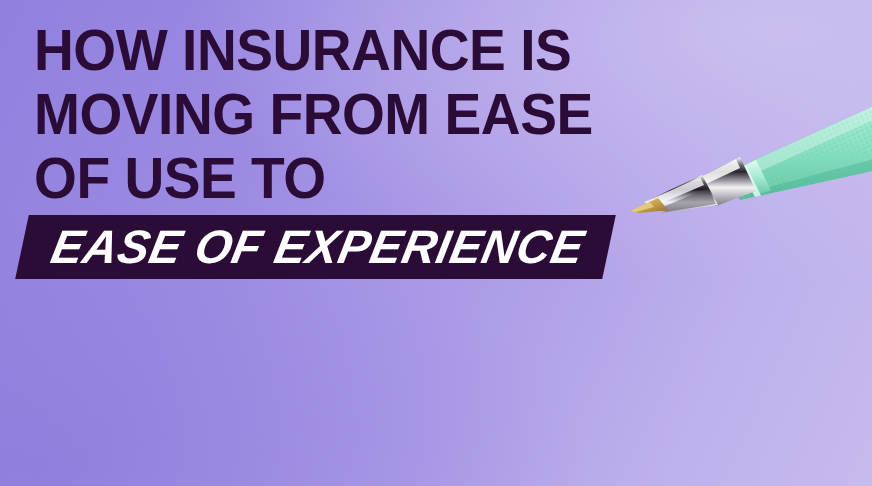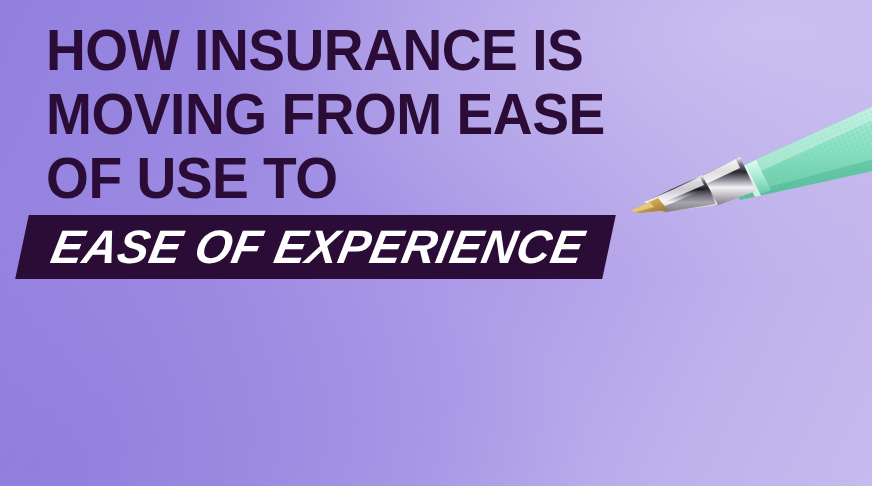--- a/index.html
+++ b/index.html
@@ -21,21 +21,21 @@
     inset: 0;
     background:
       radial-gradient(120% 95% at 88% 6%, rgba(206,194,240,0.85) 0%, rgba(206,194,240,0.0) 55%),
       radial-gradient(110% 90% at 4% 96%, rgba(139,120,218,0.55) 0%, rgba(139,120,218,0.0) 58%);
     pointer-events: none;
   }
 
   
   #headline {
     position: absolute;
-    left: 46px;
+    left: 34px;
     top: 18px;
     width: 700px;
   }
   .headline-line {
     color: #2B0C37;
     font-size: 58px;
     line-height: 64px;
     font-weight: 700;
     letter-spacing: -0.5px;
     text-transform: uppercase;

